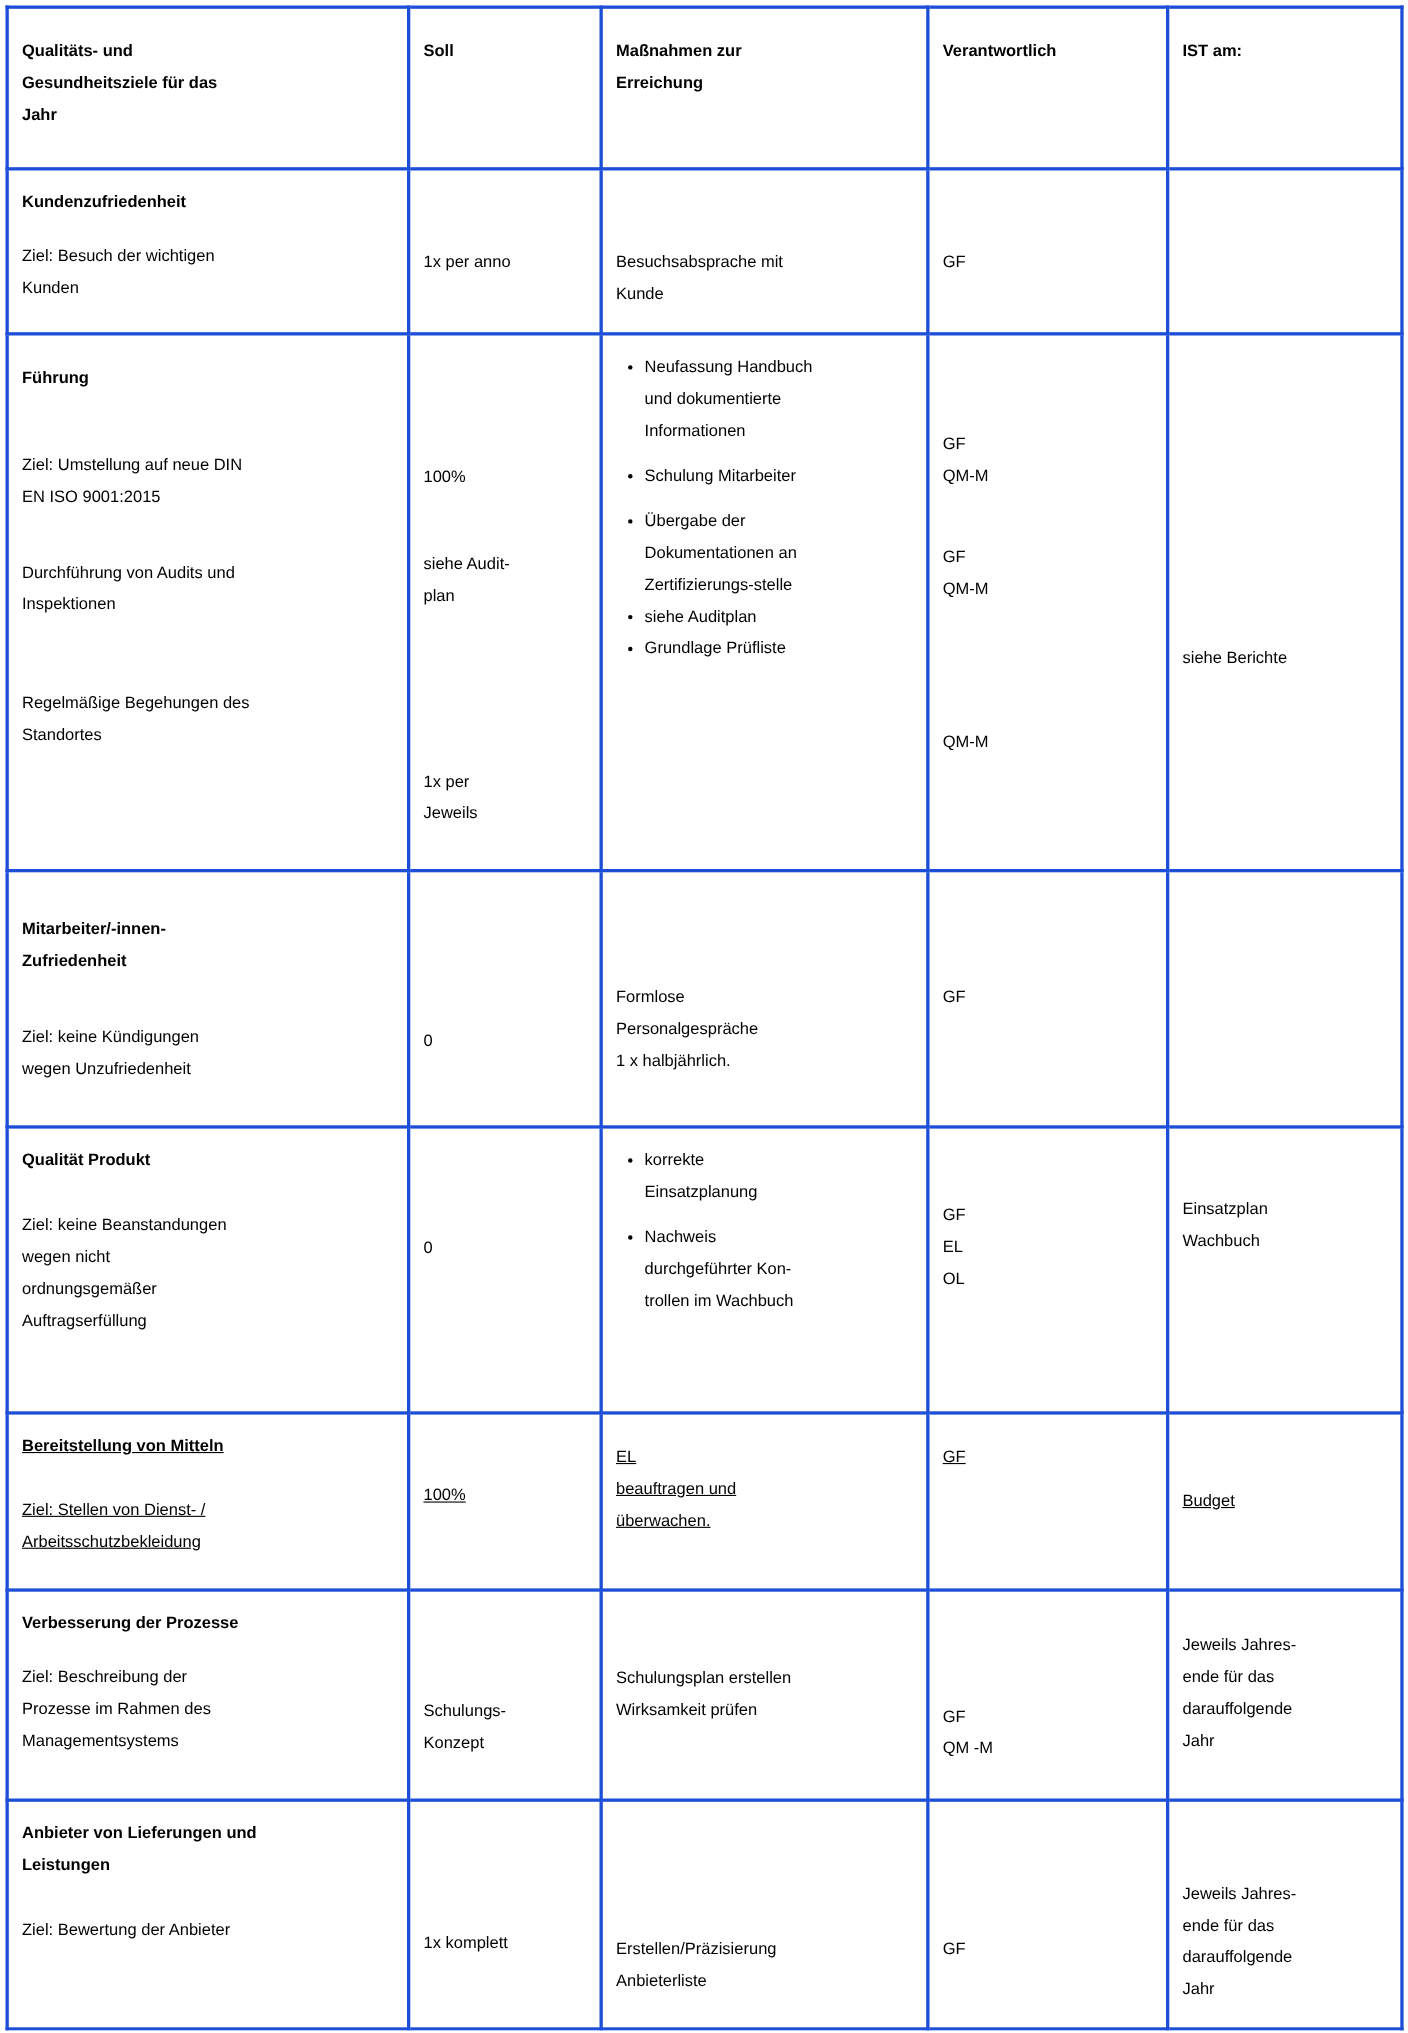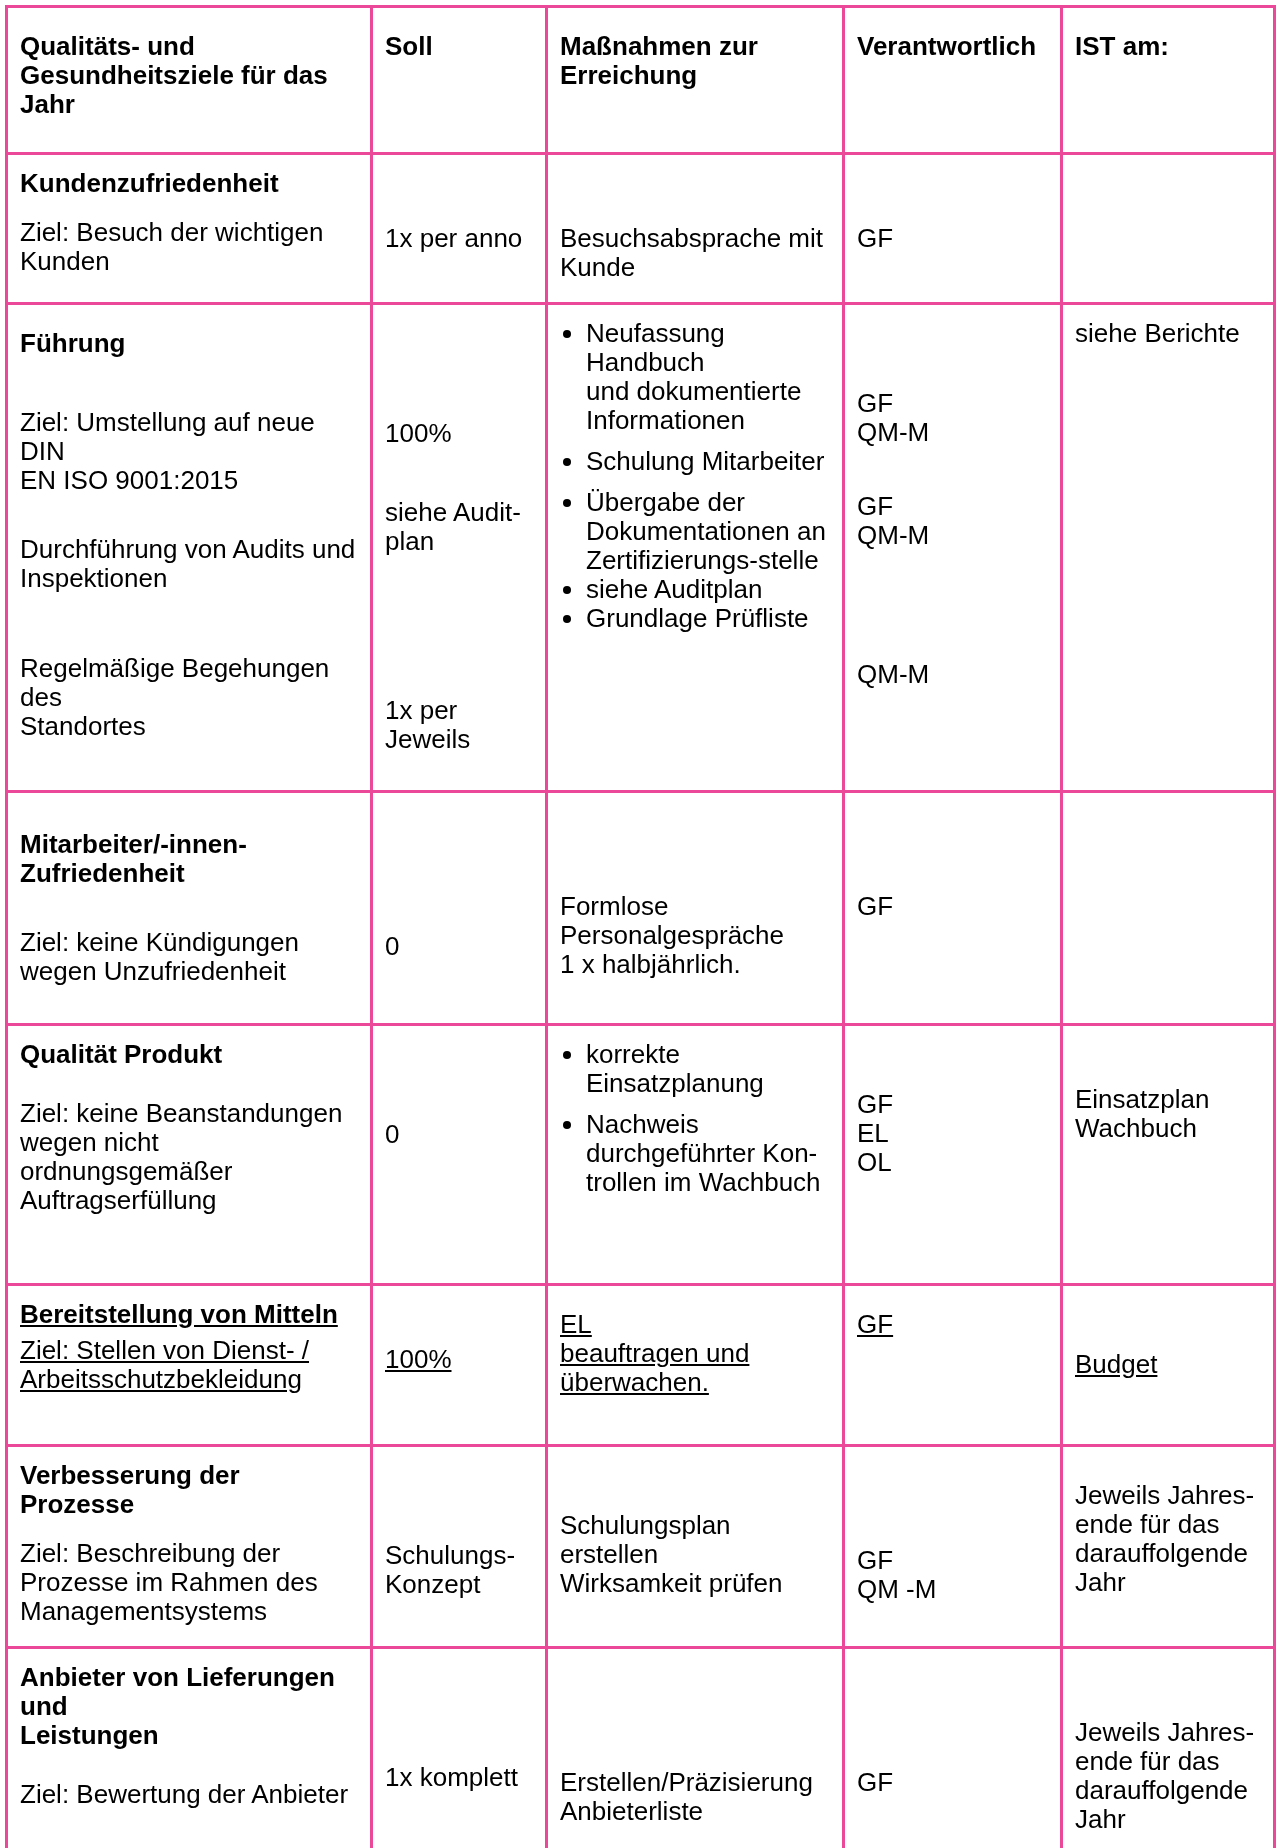--- a/index.html
+++ b/index.html
@@ -11,24 +11,24 @@
     font-family: "Liberation Sans", sans-serif;
     color: #000000;
   }
   table.qtable {
     border-collapse: collapse;
     table-layout: fixed;
     margin: 5px 0 0 5px;
     width: 1271px;
   }
   .qtable td, .qtable th {
-    border: 3px solid #ec4899;
+    border: 3px solid #1d4ed8;
     vertical-align: top;
     padding: 14px 10px 20px 12px;
-    font-size: 26px;
+    font-size: 15px;
     line-height: 29px;
     text-align: left;
     font-weight: normal;
     overflow: hidden;
   }
   .qtable th { font-weight: bold; }
   .block { white-space: pre-line; }
   .bold { font-weight: bold; }
   ul.bullets { margin: 0; padding-left: 26px; list-style: disc; }
   ul.bullets li { white-space: pre-line; margin: 0 0 12px 0; }
@@ -37,25 +37,25 @@
   tr.h-head { height: 147px; }
   tr.h-r1 { height: 150px; }
   tr.h-r2 { height: 488px; }
   tr.h-r3 { height: 233px; }
   tr.h-r4 { height: 260px; }
   tr.h-r5 { height: 161px; text-decoration: underline; }
   tr.h-r6 { height: 191px; }
   tr.h-r7 { height: 208px; }
   
   .m0{margin-top:0} .m5{margin-top:23px} .m10{margin-top:10px} .m15{margin-top:15px}
-  .m20{margin-top:20px} .m25{margin-top:7px} .m30{margin-top:30px} .m35{margin-top:50px}
+  .m20{margin-top:20px} .m25{margin-top:29px} .m30{margin-top:30px} .m35{margin-top:50px}
   .m40{margin-top:40px} .m45{margin-top:45px} .m50{margin-top:50px} .m55{margin-top:55px}
   .m70{margin-top:70px} .m80{margin-top:80px} .m85{margin-top:85px} .m100{margin-top:100px}
   .m105{margin-top:105px} .m110{margin-top:110px} .m125{margin-top:125px} .m140{margin-top:140px}
-  .m145{margin-top:61px} .m265{}
+  .m145{margin-top:61px} .m265{margin-top:265px}
 </style>
 </head>
 <body>
 
 <table class="qtable">
   <colgroup>
     <col style="width:365px">
     <col style="width:175px">
     <col style="width:297px">
     <col style="width:218px">

